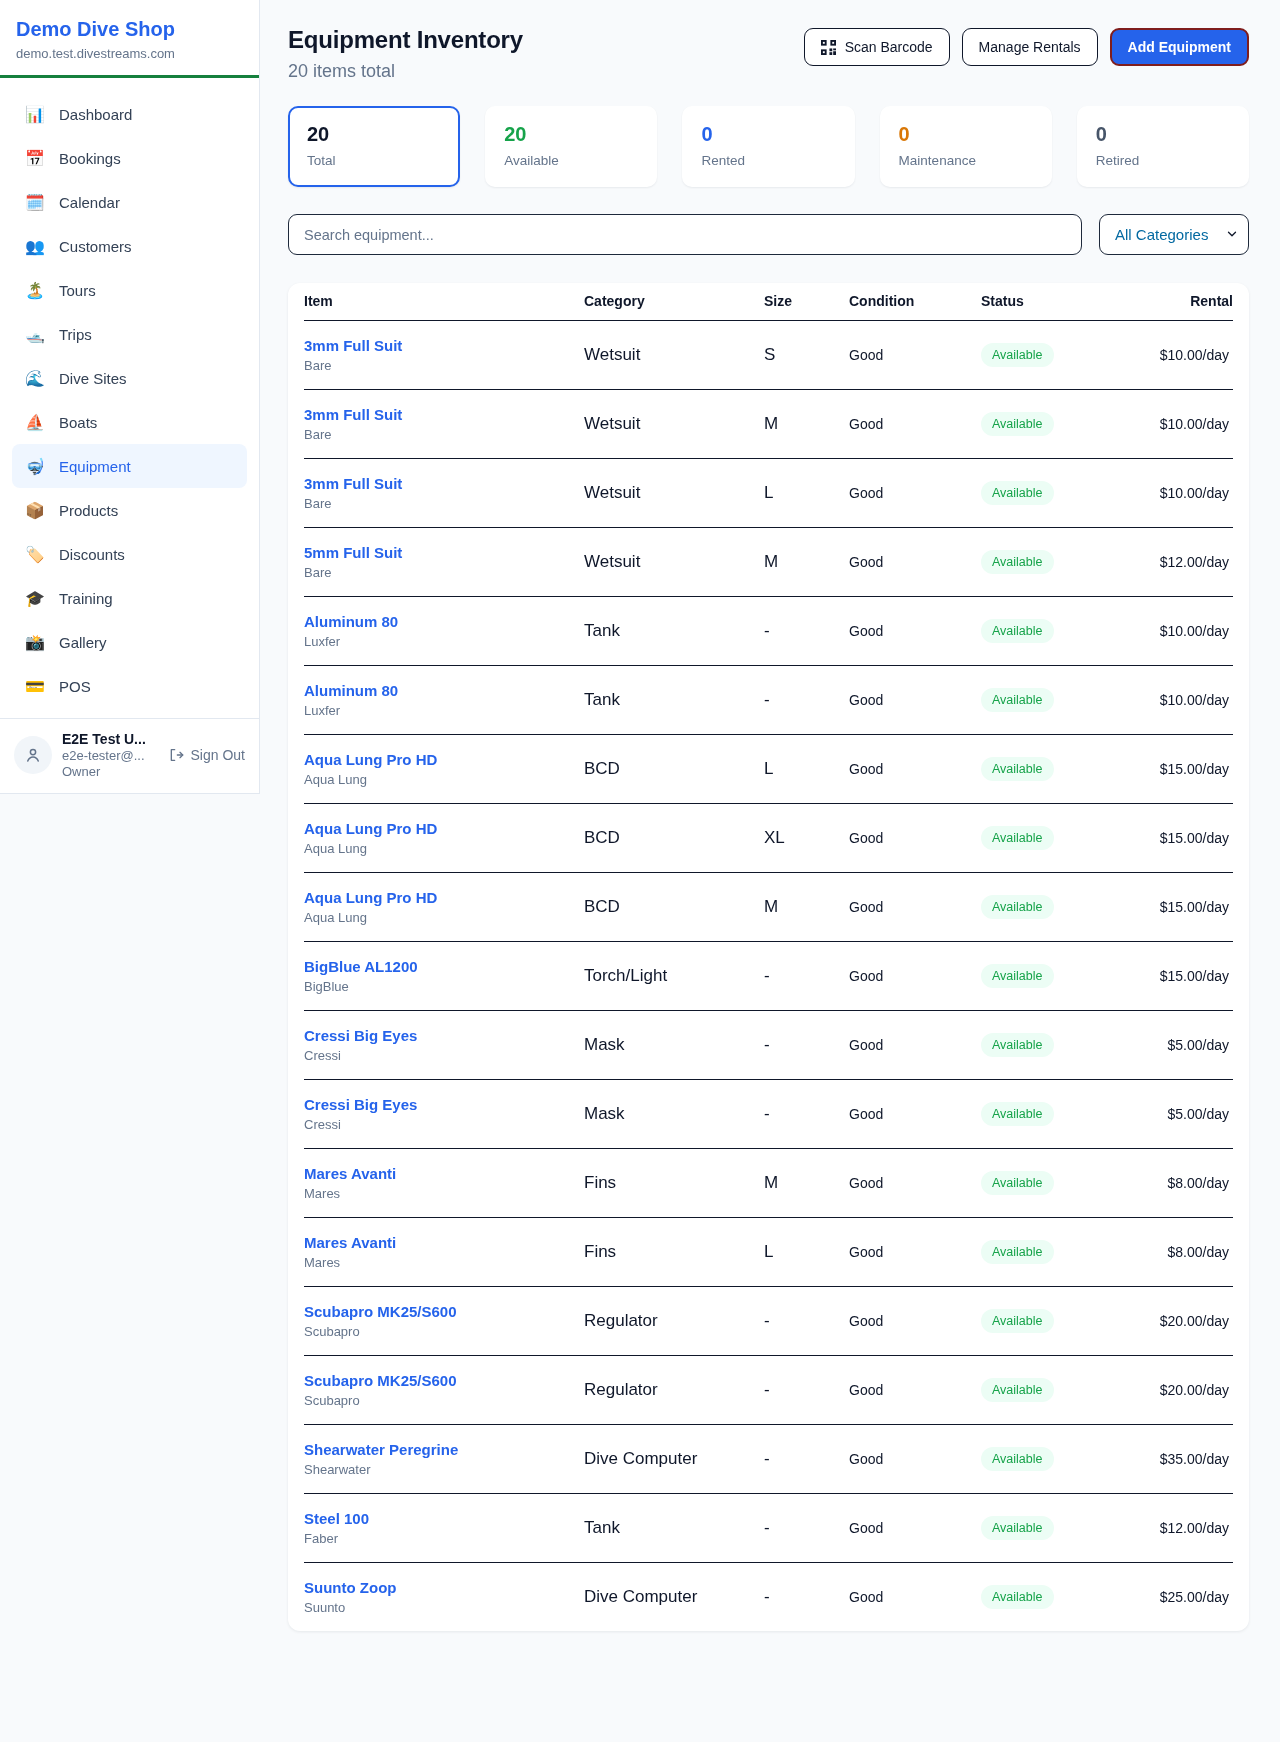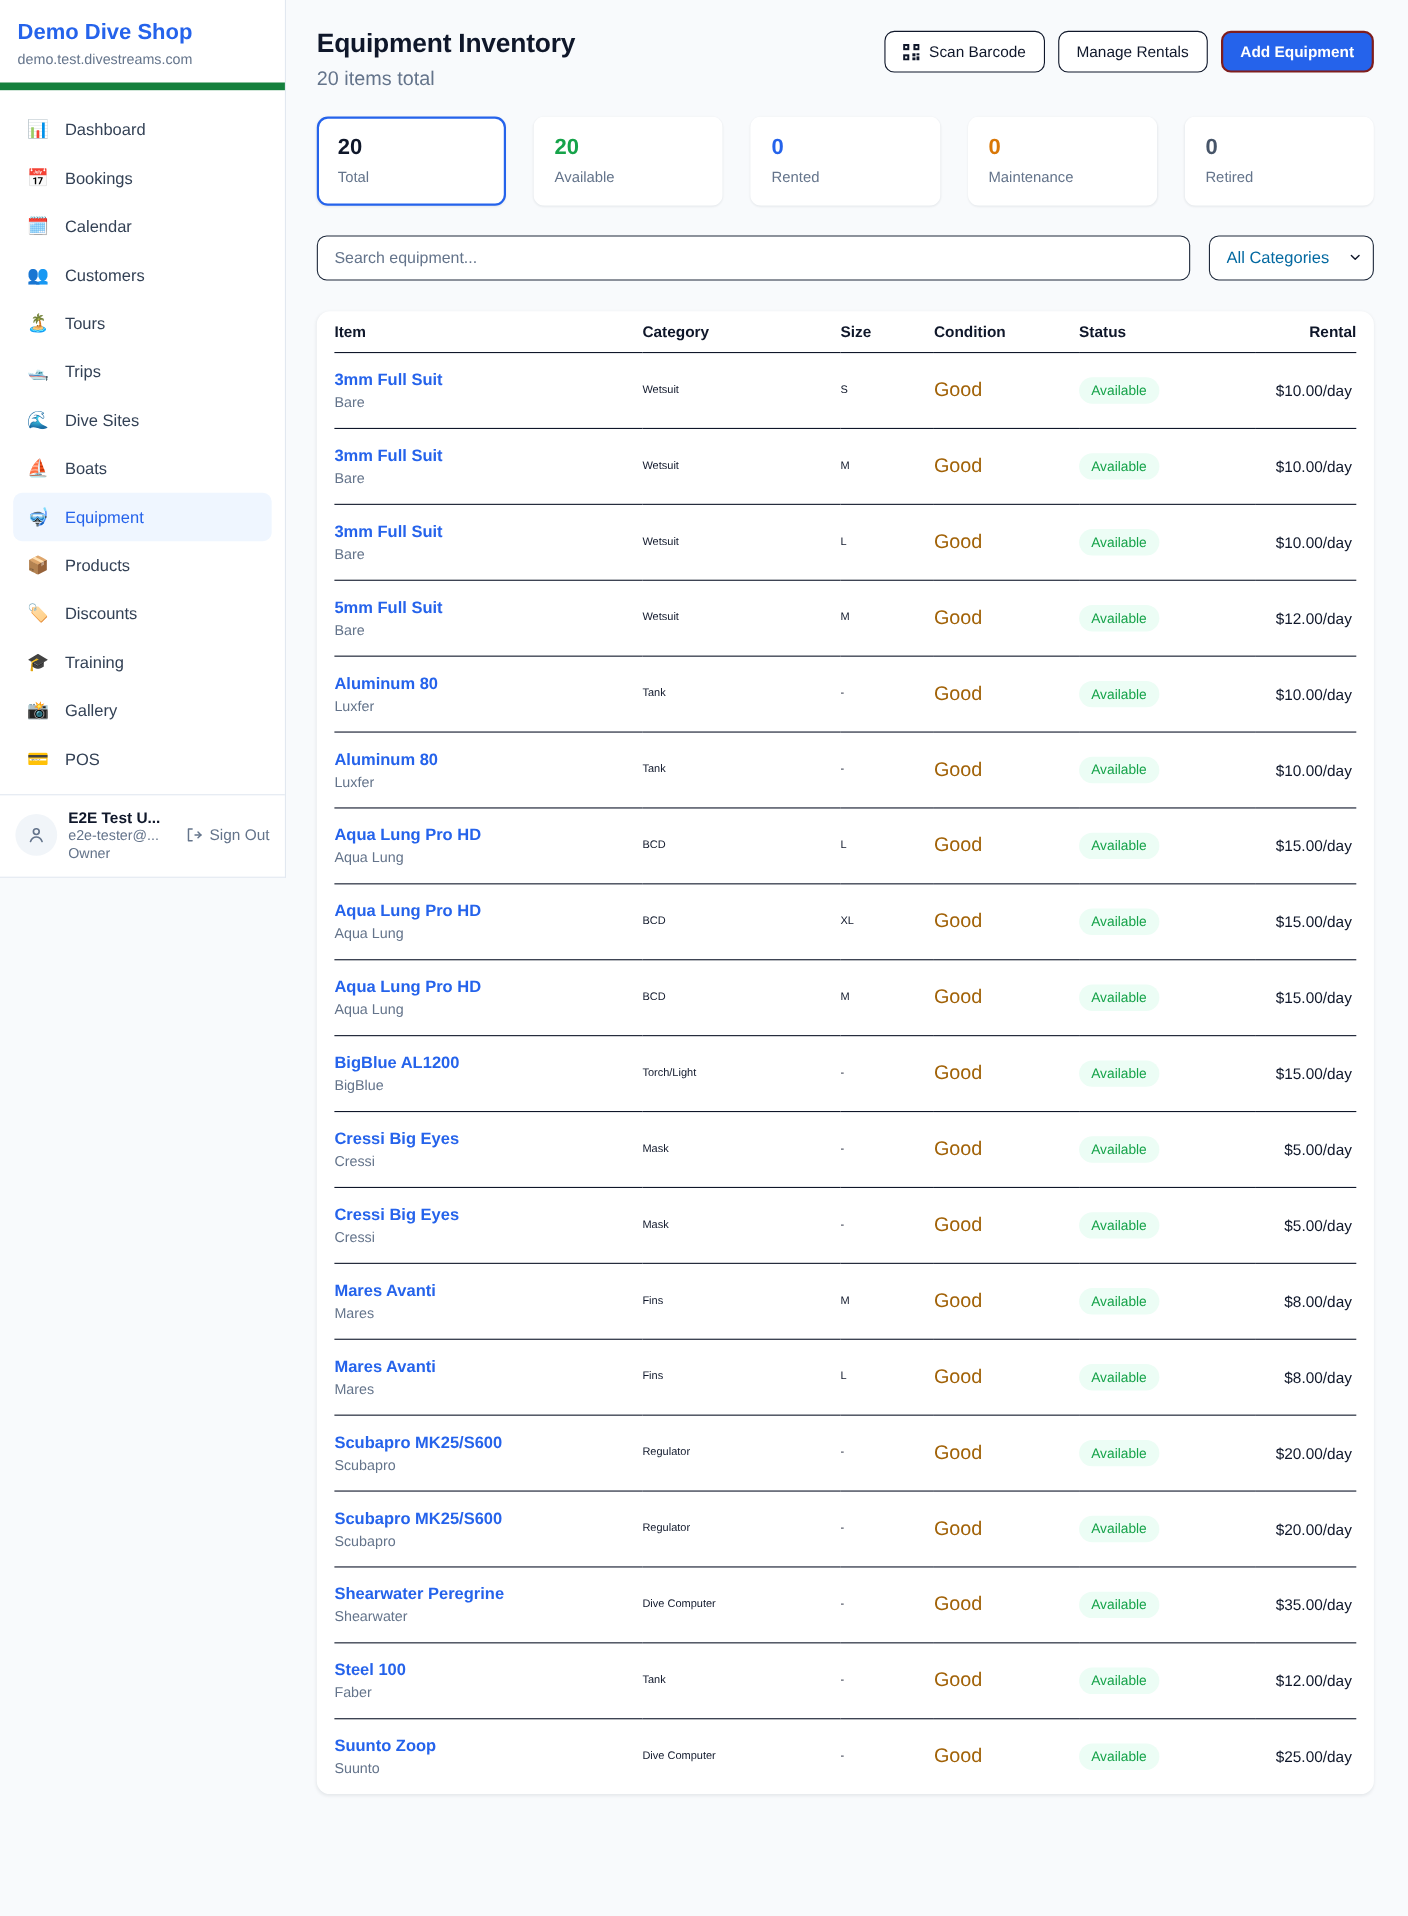--- a/index.html
+++ b/index.html
@@ -7,21 +7,21 @@
   body {
     width:1280px; height:1742px; overflow:hidden;
     background:#f8fafc; color:#0f172a;
     font-family:"Liberation Sans", sans-serif;
     position:relative;
   }
 
   
   .sidebar { position:absolute; left:0; top:0; width:260px; background:#fff;
     border-right:1px solid #e2e8f0; border-bottom:1px solid #e2e8f0; }
-  .brand { padding:18px 16px 14px; border-bottom:7px solid #15803d; }
+  .brand { padding:18px 16px 14px; border-bottom:3px solid #15803d; }
   .brand-name { color:#2563eb; font-size:20px; font-weight:700; }
   .brand-domain { color:#64748b; font-size:13px; margin-top:5px; }
   .nav { padding:14px 12px 10px; }
   .nav-item { display:flex; align-items:center; gap:13px; height:44px; padding:0 12px;
     border-radius:8px; color:#334155; font-size:15px; cursor:pointer; }
   .nav-item.active { background:#eff6ff; color:#2563eb; }
   .nav-icon { width:22px; font-size:16px; text-align:center; flex:none; }
   .user-row { border-top:1px solid #e2e8f0; padding:12px 14px 14px; display:flex;
     align-items:center; gap:10px; }
   .avatar { width:38px; height:38px; border-radius:50%; background:#f1f5f9; flex:none;
@@ -67,22 +67,22 @@
     box-shadow:0 1px 3px rgba(15,23,42,.08); padding:0 16px; }
   table { width:100%; border-collapse:collapse; }
   thead th { text-align:left; font-size:14px; font-weight:700; height:37px;
     border-bottom:1px solid #0f172a; padding:0 4px 0 0; color:#0f172a; }
   thead th.right { text-align:right; padding-right:0; }
   tbody tr { height:69px; }
   tbody tr:not(:first-child) td { border-top:1px solid #0f172a; }
   td { padding:0 4px 0 0; vertical-align:middle; }
   .item-name { color:#2563eb; font-weight:600; font-size:15px; cursor:pointer; }
   .item-brand { color:#64748b; font-size:13px; margin-top:4px; }
-  .c-cat, .c-size { font-size:10px; color:#0f172a; }
-  .cond-link { color:#a16207; font-size:18px; cursor:pointer; }
+  .c-cat, .c-size { font-size:17px; color:#0f172a; }
+  .cond-link { color:#0f172a; font-size:14px; cursor:pointer; }
   .badge { display:inline-block; background:#ecfdf5; color:#16a34a; font-size:12.5px;
     padding:5px 11px; border-radius:999px; }
   .c-rental { font-size:14px; text-align:right; color:#0f172a; }
 </style>
 </head>
 <body>
 
 <aside class="sidebar">
   <div class="brand">
     <div class="brand-name">Demo Dive Shop</div>

